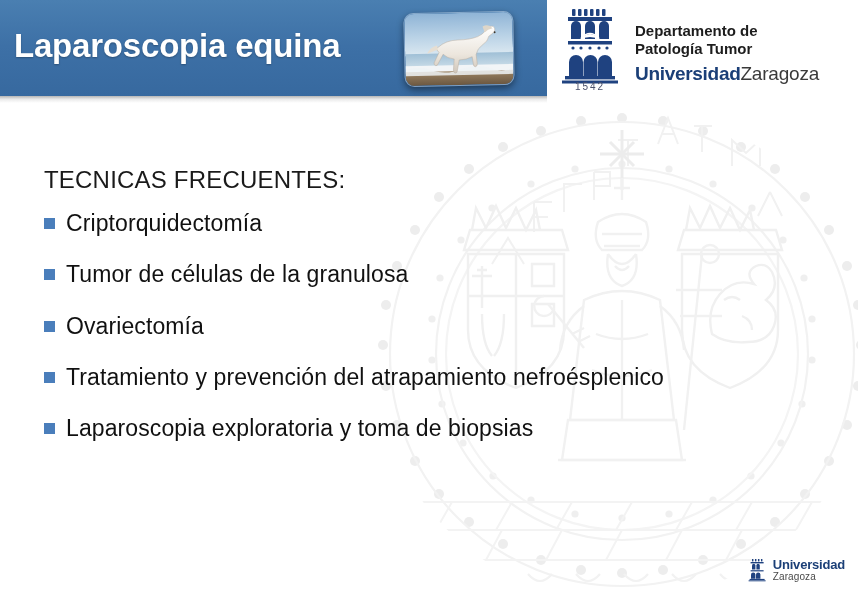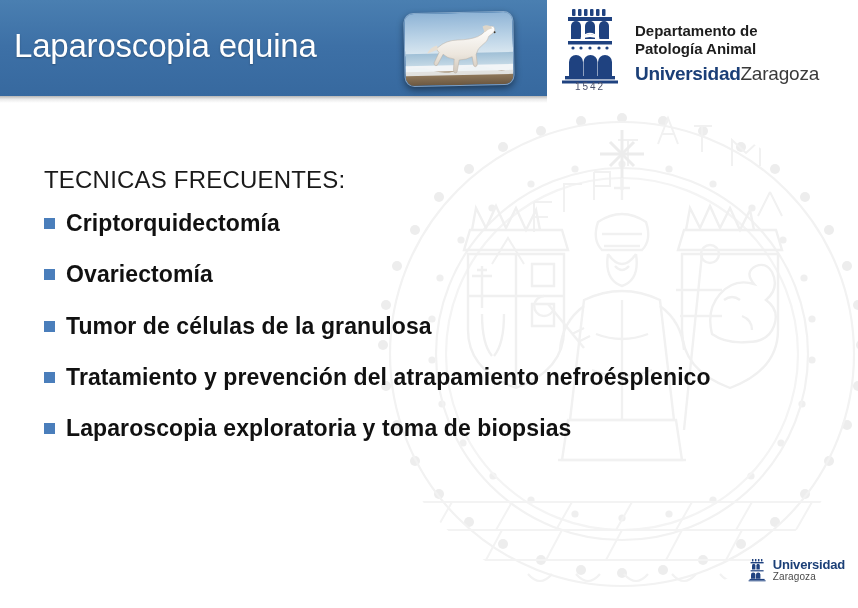--- a/index.html
+++ b/index.html
@@ -60,21 +60,21 @@
     top: 96px;
     width: 547px;
     height: 7px;
     background: linear-gradient(180deg, rgba(120,120,120,0.55) 0%, rgba(170,170,170,0.25) 45%, rgba(255,255,255,0) 100%);
   }
   .slide-title {
     position: absolute;
     left: 14px;
     top: 27px;
     font-size: 33px;
-    font-weight: normal;
+    font-weight: bold;
     color: #ffffff;
     letter-spacing: -0.2px;
     text-shadow: 0 1px 2px rgba(0,0,0,0.28);
     white-space: nowrap;
   }
 
   
   .horse-thumb {
     position: absolute;
     left: 404px;
@@ -165,21 +165,20 @@
     list-style: none;
   }
   .bullet-item {
     position: relative;
     padding-left: 22px;
     margin-bottom: 21px;
     font-size: 23px;
     color: #111111;
     line-height: 1.32;
     letter-spacing: 0.1px;
-    font-weight: bold;
   }
   .bullet-item:last-child { margin-bottom: 12px; }
   .bullet-square {
     position: absolute;
     left: 0;
     top: 10px;
     width: 11px;
     height: 11px;
     background: #4a7ebb;
   }
@@ -457,41 +456,41 @@
 
             <rect x="10" y="70" width="50" height="3.4"></rect>
             <rect x="7" y="74.5" width="56" height="3"></rect>
           </g>
           <text x="35" y="84" text-anchor="middle" font-family="Liberation Sans, sans-serif" font-size="10" letter-spacing="2" fill="#49506b">1542</text>
         </svg>
       </div>
 
       <div class="dept-text">
         <div class="dept-line">Departamento de</div>
-        <div class="dept-line">Patología Animal</div>
+        <div class="dept-line">Patología Tumor</div>
         <div class="uni-line"><span class="uni-bold">Universidad</span><span class="uni-light">Zaragoza</span></div>
       </div>
     </div>
   </div>
 
   <div class="content">
     <div class="section-heading">TECNICAS FRECUENTES:</div>
 
     <ul class="bullet-list">
       <li class="bullet-item">
         <span class="bullet-square"></span>
         <span>Criptorquidectomía</span>
       </li>
       <li class="bullet-item">
         <span class="bullet-square"></span>
-        <span>Ovariectomía</span>
+        <span>Tumor de células de la granulosa</span>
       </li>
       <li class="bullet-item">
         <span class="bullet-square"></span>
-        <span>Tumor de células de la granulosa</span>
+        <span>Ovariectomía</span>
       </li>
       <li class="bullet-item">
         <span class="bullet-square"></span>
         <span>Tratamiento y prevención del atrapamiento nefroésplenico</span>
       </li>
       <li class="bullet-item">
         <span class="bullet-square"></span>
         <span>Laparoscopia exploratoria y toma de biopsias</span>
       </li>
     </ul>

